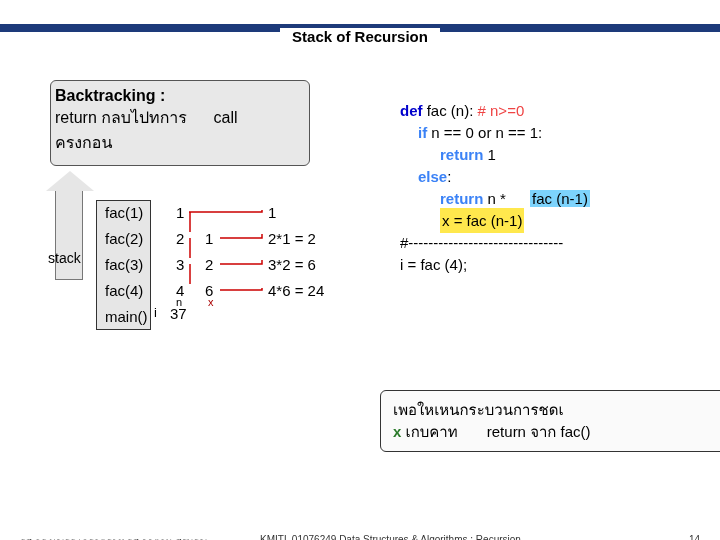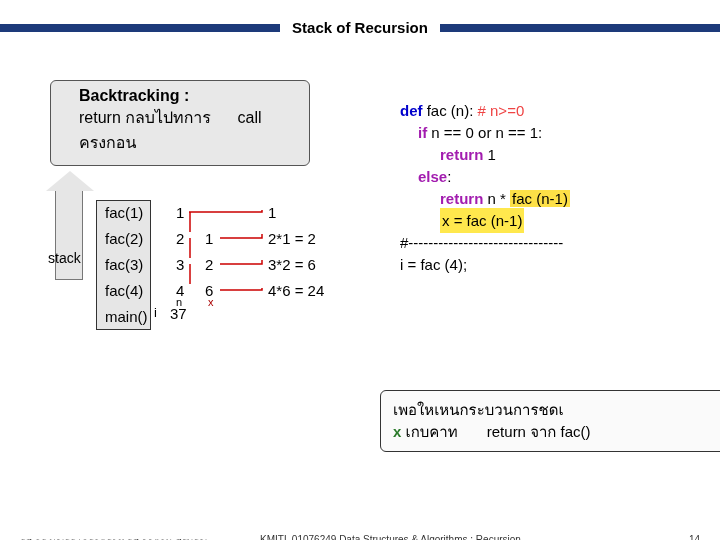--- a/index.html
+++ b/index.html
@@ -19,28 +19,28 @@
     background: #1d3a7a;
   }
   .title {
     position: absolute;
     top: 16px; left: 0; right: 0;
     text-align: center;
     font-weight: bold;
     font-size: 15px;
     background: #fff;
     width: 160px;
-    margin: 3px auto;
+    margin: 12px auto;
   }
 
   .callout {
     position: absolute;
     top: 80px; left: 50px;
     width: 260px;
-    padding: 6px 10px 10px 28px;
+    padding: 6px 10px 10px 4px;
     background: #e8e8e8;
     border: 1px solid #555;
     border-radius: 6px;
     font-size: 16px;
   }
   .backtracking-word { font-weight: bold; }
 
   .stack-label {
     position: absolute;
     top: 250px; left: 48px;
@@ -85,23 +85,23 @@
 
   .code-box {
     position: absolute;
     top: 100px; left: 400px;
     width: 300px;
     font-family: "Tahoma", sans-serif;
     font-size: 15px;
     line-height: 22px;
   }
   .kw-def { color: #0000cc; font-weight: bold; }
-  .kw-blue { color: #a21caf; font-weight: bold; }
+  .kw-blue { color: #3b82f6; font-weight: bold; }
   .cmt { color: #ef4444; }
-  .hl-green { background: #fde047; padding: 0 2px; }
+  .hl-green { background: #7dd3fc; padding: 0 2px; margin-left: 20px; }
   .hl-yellow { background: #ffe84d; padding: 4px 2px; }
   .red-x { color: #b00; }
 
   .note-box {
     position: absolute;
     top: 390px; left: 380px;
     width: 380px;
     border: 1px solid #333;
     border-radius: 6px;
     padding: 8px 12px;

